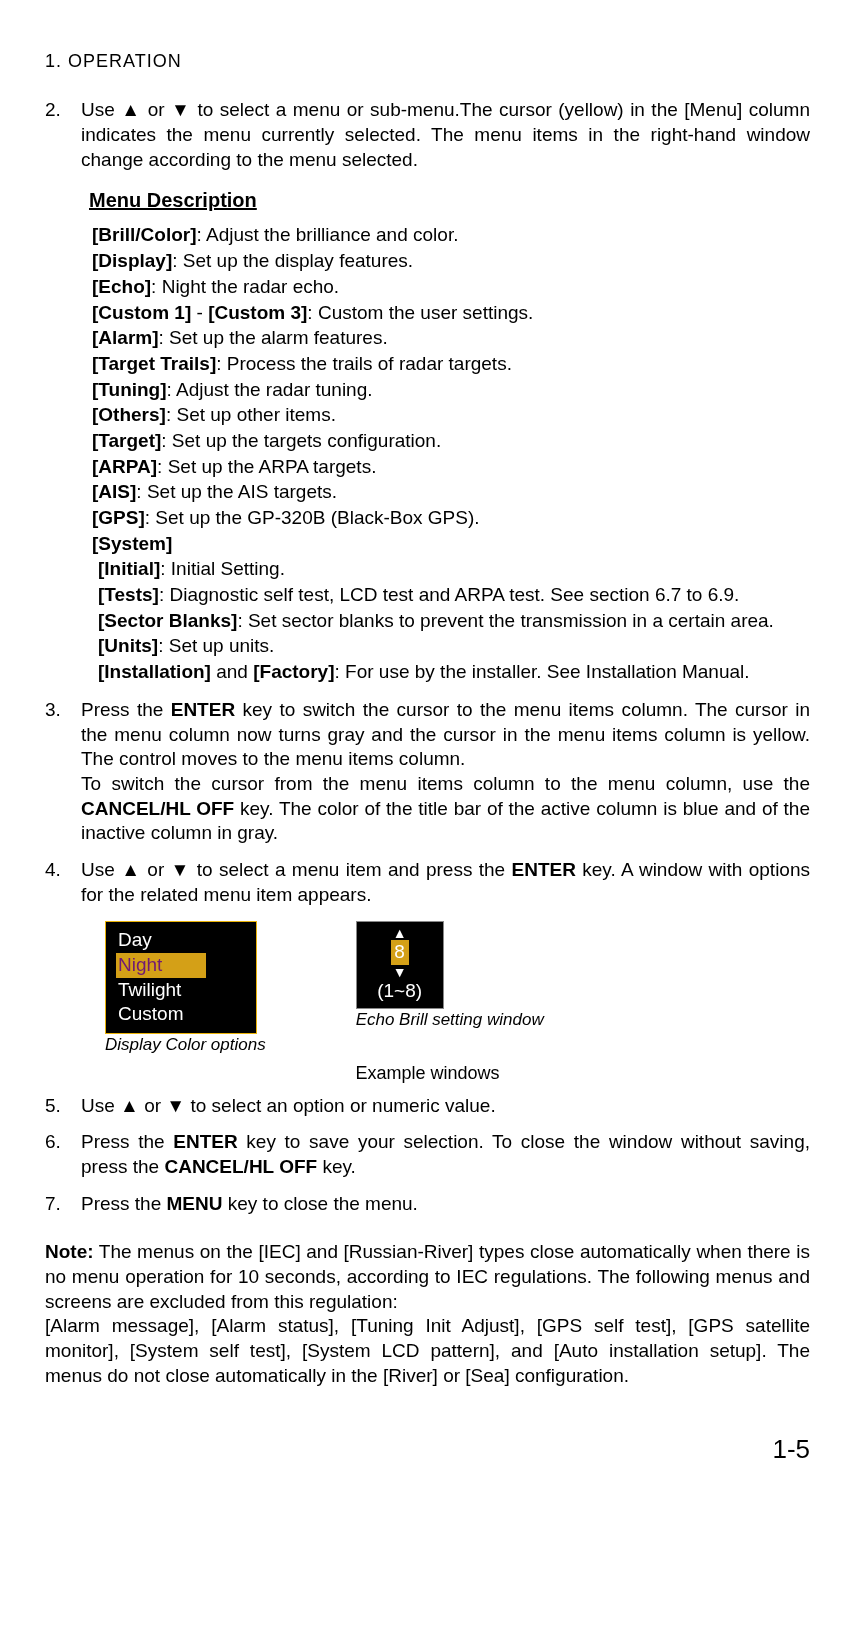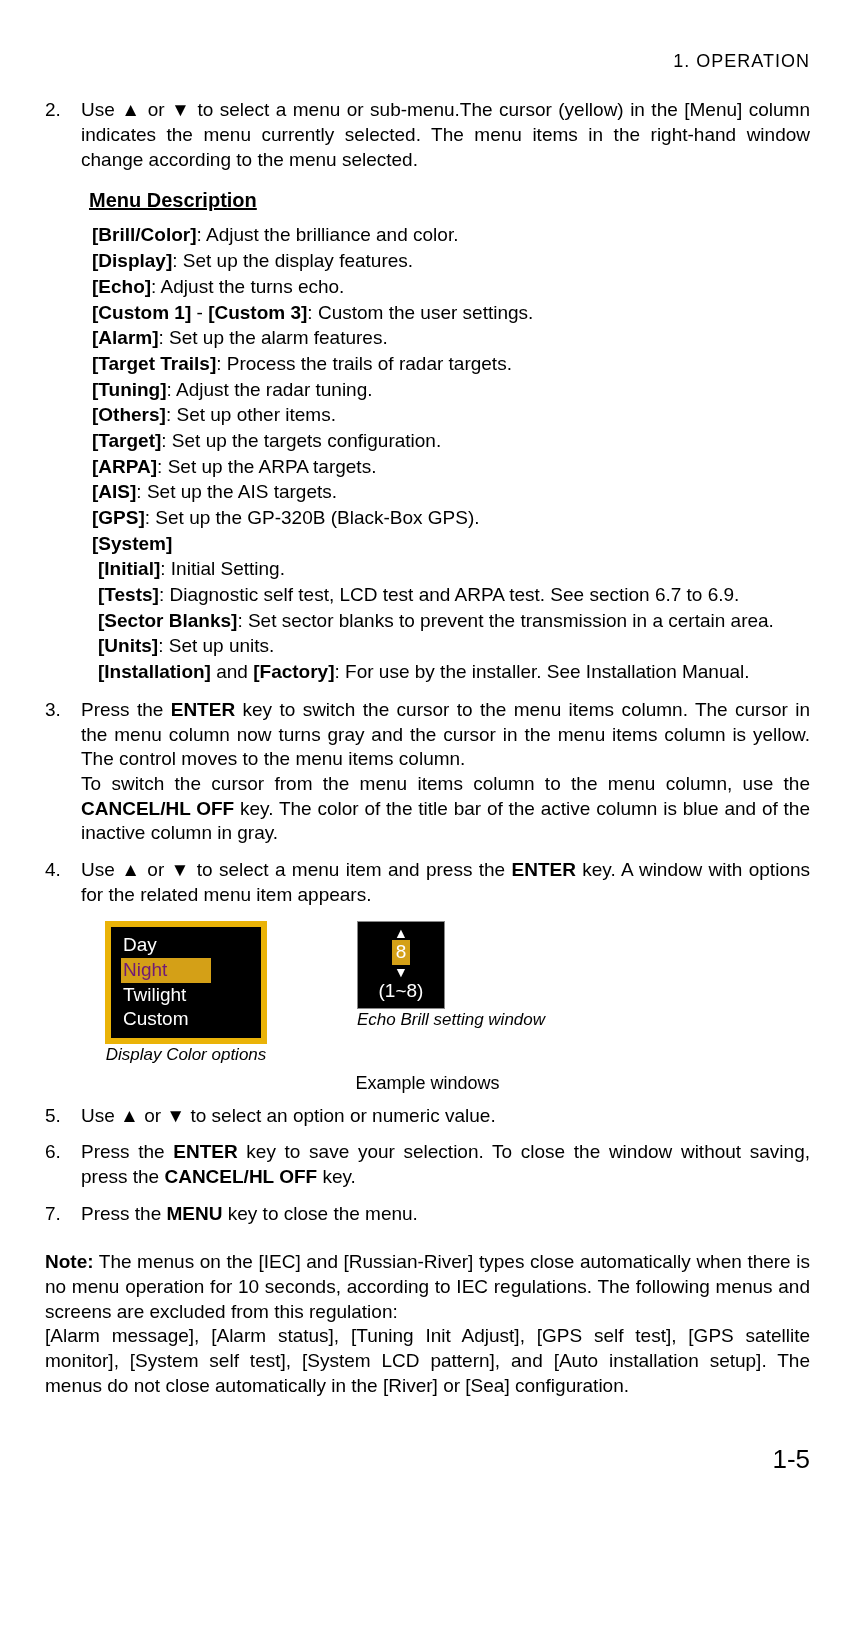--- a/index.html
+++ b/index.html
@@ -7,21 +7,21 @@
     font-size: 19px;
     line-height: 1.3;
     color: #000;
     background: #fff;
     margin: 0;
     padding: 50px 45px 40px 45px;
     width: 855px;
     box-sizing: border-box;
   }
   .header-right {
-    text-align: right;
+    text-align: left;
     font-size: 18px;
     letter-spacing: 1px;
     margin-bottom: 25px;
   }
   .step {
     display: flex;
     margin-bottom: 12px;
   }
   .step-num {
     width: 36px;
@@ -45,21 +45,21 @@
   b { font-weight: bold; }
   .figures-row {
     display: flex;
     align-items: flex-start;
     gap: 90px;
     margin: 14px 0 4px 60px;
   }
   .fig { text-align: center; }
   .color-box {
     background: #000;
-    border: 6px solid #eab308;
+    border: 1px solid #eab308;
     padding: 6px 10px;
     width: 130px;
     text-align: left;
   }
   .color-opt {
     color: #fff;
     font-size: 19px;
     padding: 0 2px;
   }
   .color-opt.sel { background: #d4a017; color: #701a75; display: inline-block; width: 86px; }
@@ -103,21 +103,21 @@
 <div class="step">
   <div class="step-num">2.</div>
   <div class="step-body">
     <span>Use </span><span>▲</span><span> or </span><span>▼</span><span> to select a menu or sub-menu.The cursor (yellow) in the [Menu] column indicates the menu currently selected. The menu items in the right-hand window change according to the menu selected.</span>
 
     <div class="menu-desc-title">Menu Description</div>
 
     <div class="menu-list">
       <div class="menu-item-row"><b>[Brill/Color]</b><span>: Adjust the brilliance and color.</span></div>
       <div class="menu-item-row"><b>[Display]</b><span>: Set up the display features.</span></div>
-      <div class="menu-item-row"><b>[Echo]</b><span>: Adjust the turns echo.</span></div>
+      <div class="menu-item-row"><b>[Echo]</b><span>: Night the radar echo.</span></div>
       <div class="menu-item-row"><b>[Custom 1]</b><span> - </span><b>[Custom 3]</b><span>: Custom the user settings.</span></div>
       <div class="menu-item-row"><b>[Alarm]</b><span>: Set up the alarm features.</span></div>
       <div class="menu-item-row"><b>[Target Trails]</b><span>: Process the trails of radar targets.</span></div>
       <div class="menu-item-row"><b>[Tuning]</b><span>: Adjust the radar tuning.</span></div>
       <div class="menu-item-row"><b>[Others]</b><span>: Set up other items.</span></div>
       <div class="menu-item-row"><b>[Target]</b><span>: Set up the targets configuration.</span></div>
       <div class="menu-item-row"><b>[ARPA]</b><span>: Set up the ARPA targets.</span></div>
       <div class="menu-item-row"><b>[AIS]</b><span>: Set up the AIS targets.</span></div>
       <div class="menu-item-row"><b>[GPS]</b><span>: Set up the GP-320B (Black-Box GPS).</span></div>
       <div class="menu-item-row"><b>[System]</b></div>

